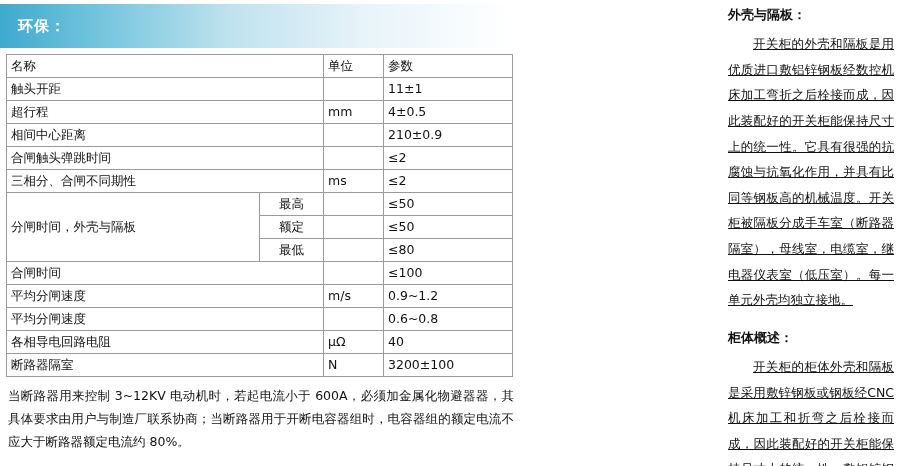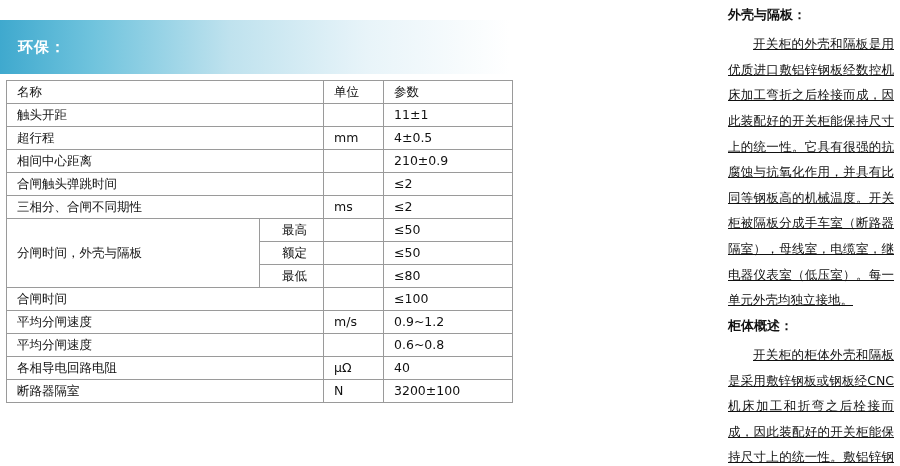--- a/index.html
+++ b/index.html
@@ -23,43 +23,43 @@
   .left-col {
     position: absolute;
     left: 0;
     top: 0;
     width: 520px;
     height: 466px;
   }
   .banner {
     position: relative;
     width: 510px;
-    height: 54px;
-    margin: 20px 0 6px 0;
+    height: 44px;
+    margin: 4px 0 6px 0;
     background: linear-gradient(to right, #3fa9ce 0%, #6fc3dd 18%, #bfe2ee 45%, #e8f4f9 72%, #ffffff 100%);
     display: flex;
     align-items: center;
   }
   .banner-title {
     color: #ffffff;
     font-size: 15px;
     font-weight: bold;
     padding-left: 18px;
     letter-spacing: 1px;
   }
   table.spec {
     border-collapse: collapse;
     width: 506px;
     margin-left: 6px;
     table-layout: fixed;
   }
   table.spec td {
     border: 1px solid #9a9a9a;
     font-size: 12.5px;
-    padding: 2px 4px 3px 10px;
+    padding: 2px 4px 3px 4px;
     line-height: 1.25;
     height: 17px;
     vertical-align: middle;
     color: #111;
   }
   .col-name { width: 253px; }
   .col-sub  { width: 64px; }
   .col-unit { width: 60px; }
   .col-val  { width: 129px; }
   td.unit-cell { font-size: 12px; margin-left: 6px; }
@@ -81,21 +81,21 @@
     padding: 6px 6px 0 0;
     box-sizing: border-box;
   }
   .right-col h3 {
     font-size: 13px;
     font-weight: bold;
     margin: 0 0 7px 0;
     color: #111;
   }
   .right-col h3.second {
-    margin-top: 4px;
+    margin-top: 16px;
   }
   .right-col p {
     font-size: 12.5px;
     line-height: 2.05;
     margin: 0;
     text-align: justify;
     text-indent: 25px;
     color: #111;
     text-decoration: underline;
   }
@@ -189,20 +189,21 @@
           <td>40</td>
         </tr>
         <tr>
           <td colspan="2">断路器隔室</td>
           <td class="unit-cell">N</td>
           <td>3200±100</td>
         </tr>
       </tbody>
     </table>
 
+    <p class="note">当断路器用来控制 3~12KV 电动机时，若起电流小于 600A，必须加金属化物避器器，其具体要求由用户与制造厂联系协商；当断路器用于开断电容器组时，电容器组的额定电流不应大于断路器额定电流约 80%。</p>
   </div>
 
   <div class="right-col">
     <h3>外壳与隔板：</h3>
     <p>开关柜的外壳和隔板是用优质进口敷铝锌钢板经数控机床加工弯折之后栓接而成，因此装配好的开关柜能保持尺寸上的统一性。它具有很强的抗腐蚀与抗氧化作用，并具有比同等钢板高的机械温度。开关柜被隔板分成手车室（断路器隔室），母线室，电缆室，继电器仪表室（低压室）。每一单元外壳均独立接地。</p>
 
     <h3 class="second">柜体概述：</h3>
     <p>开关柜的柜体外壳和隔板是采用敷锌钢板或钢板经CNC机床加工和折弯之后栓接而成，因此装配好的开关柜能保持尺寸上的统一性。敷铝锌钢板具有很强的防腐蚀与抗氧化作用，并具有比同钢板高的机械强度。开关柜被隔板分隔成手车室、母线室、电缆室、继电器仪表室，每一个单元的外壳均有独立的接地。开关柜的门均采用静电喷塑使用其表面具有抗撞击、耐腐蚀、外形美观（颜色可由用户自定）等优点。</p>
   </div>
 

